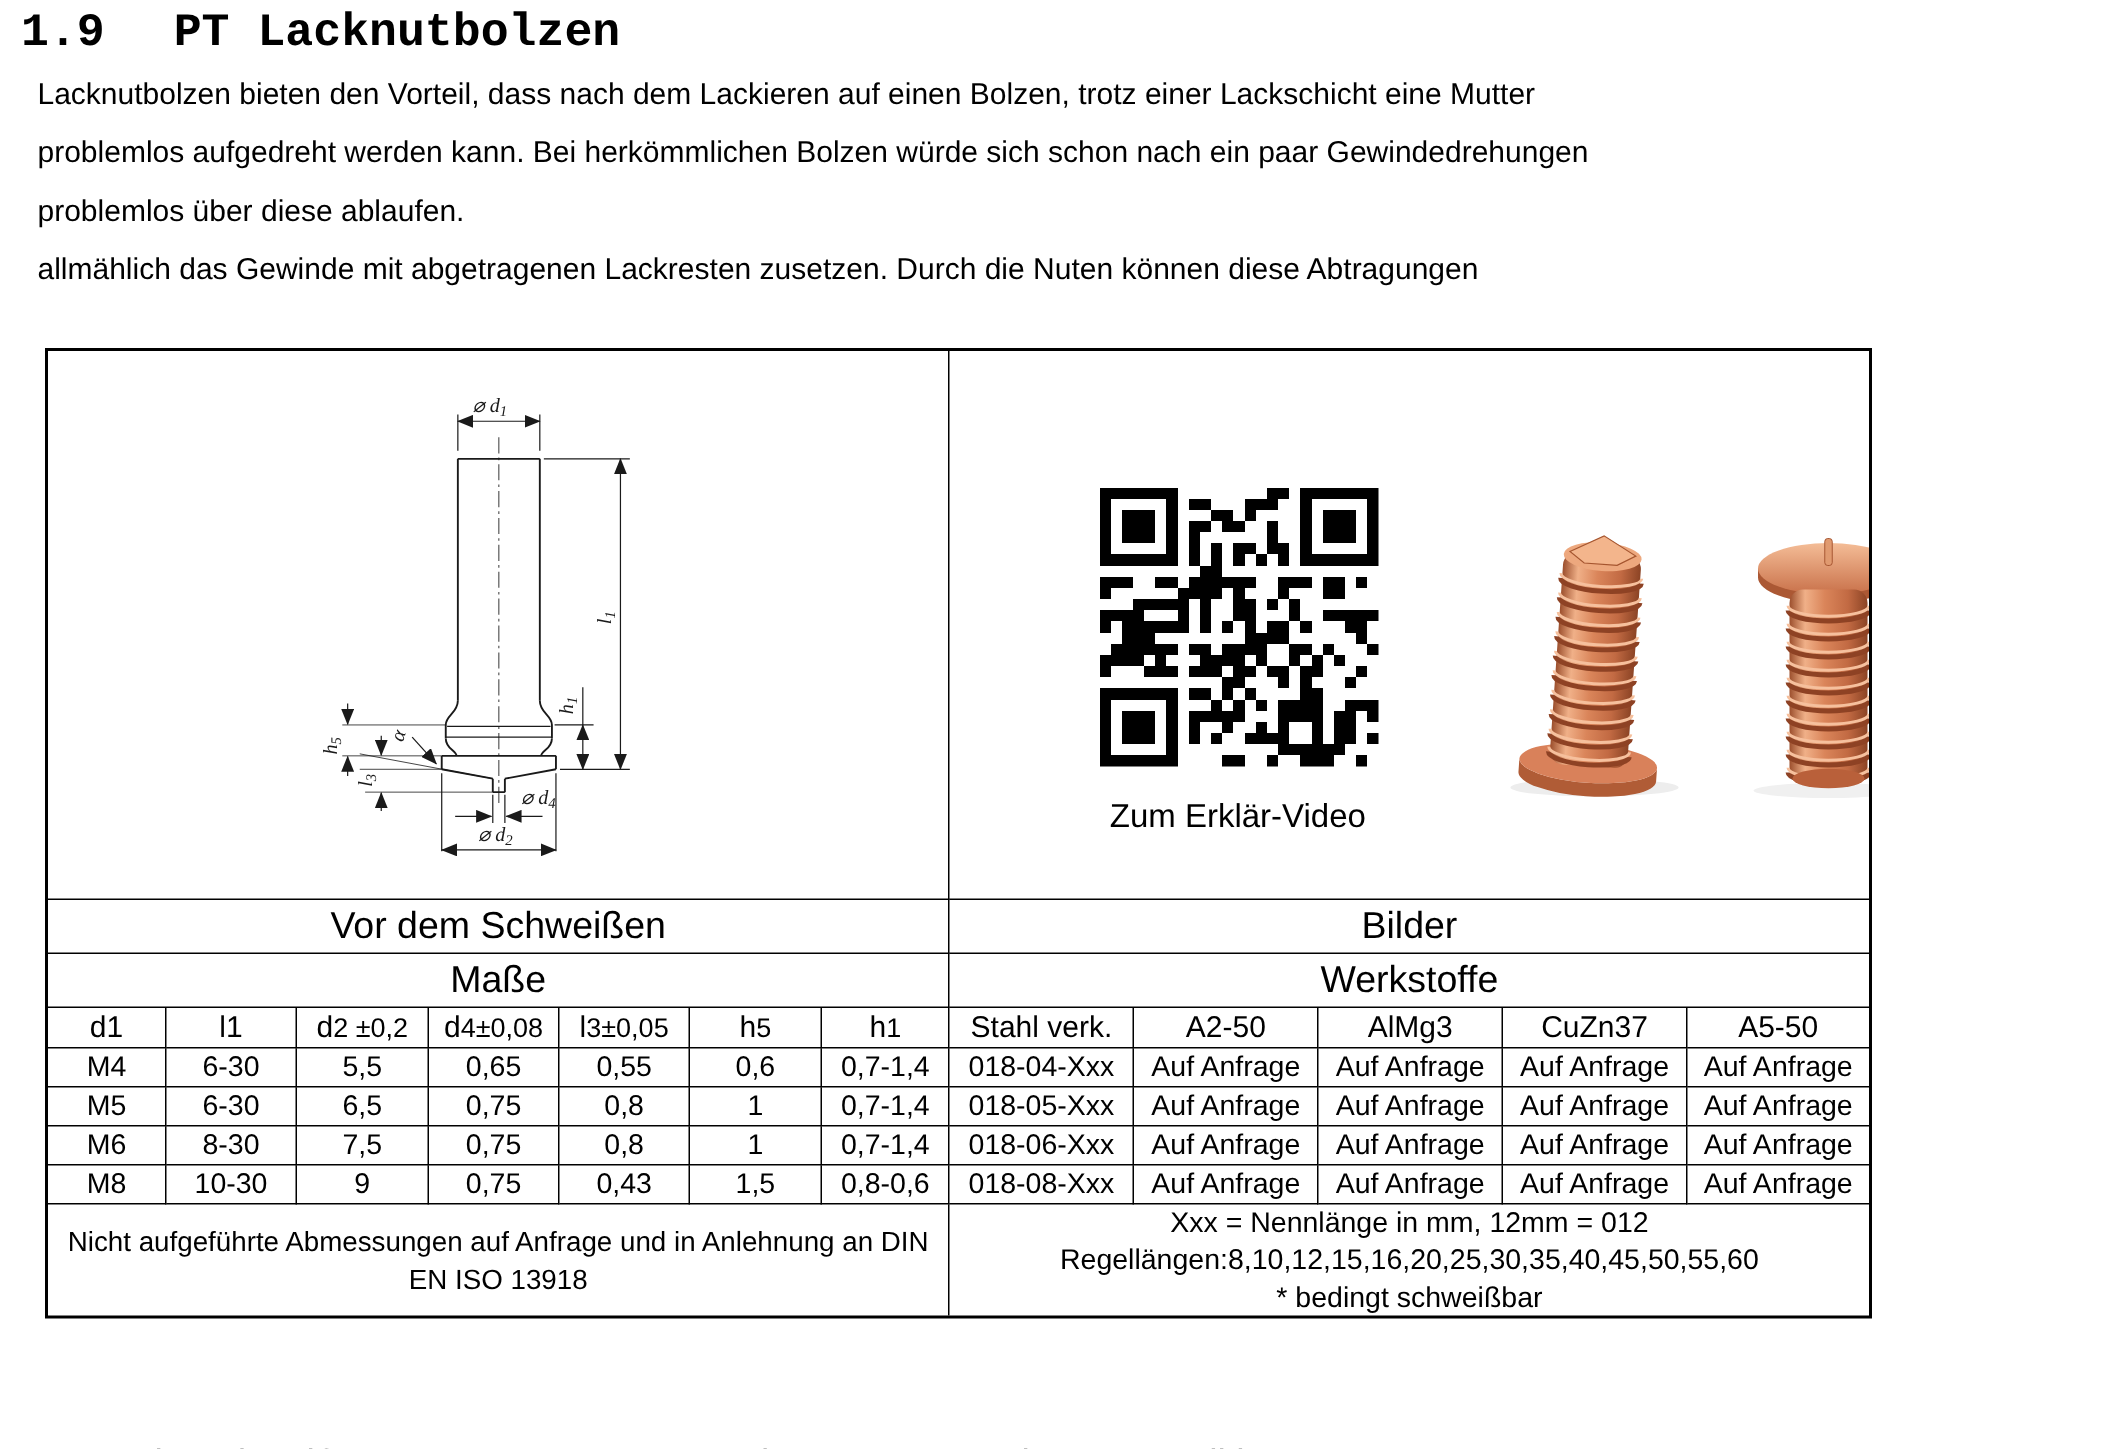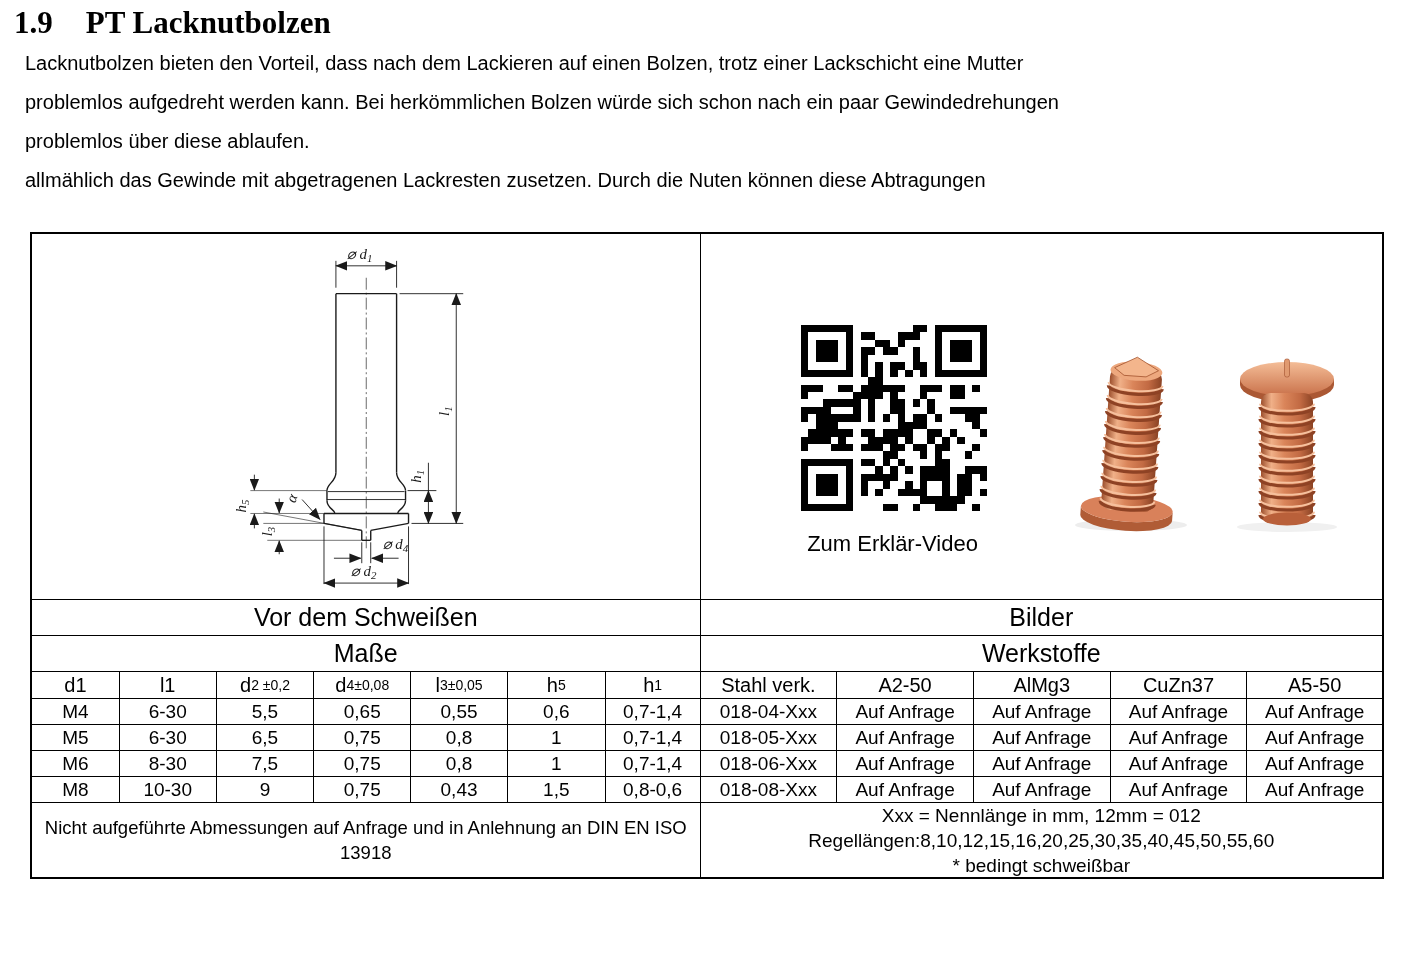--- a/index.html
+++ b/index.html
@@ -1,34 +1,34 @@
 <!DOCTYPE html>
 <html><head>
 <meta charset="utf-8">
 <style>
   html,body{margin:0;padding:0}
   body{width:1402px;height:966px;background:#fff;color:#000;
        font-family:"Liberation Sans","DejaVu Sans",sans-serif;position:relative;overflow:hidden}
 
-  .heading{position:absolute;left:14px;top:5px;font-family:Liberation Serif, serif;
-           font-weight:bold;font-size:31px;display:flex;gap:33px}
+  .heading{position:absolute;left:14px;top:5px;font-family:Liberation Mono, monospace;
+           font-weight:bold;font-size:31px;display:flex;gap:46px}
   .intro{position:absolute;left:25px;top:44px;font-size:20px;line-height:39px}
 
-  .bigtable{position:absolute;left:30px;top:232px;width:1354px;border:2px solid #000;
+  .bigtable{position:absolute;left:30px;top:232px;width:1218px;border:2px solid #000;
             box-sizing:border-box;background:#fff}
   .row{display:flex}
   .cell{box-sizing:border-box;border-right:1.5px solid #000;border-bottom:1.5px solid #000;
         display:flex;align-items:center;justify-content:center;text-align:center;overflow:hidden}
   .cell.last{border-right:0}
   .row.final .cell{border-bottom:0}
   .imgrow .cell{height:366px;position:relative;justify-content:flex-start;align-items:flex-start}
   .wl{width:670px}.wr{width:683px}
   .h36 .cell{height:36px;font-size:25px}
   .hdr .cell{height:27px;font-size:20px}
-  .hdr sub{font-size:14px}
+  .hdr sub{font-size:18px}
   .dr .cell{height:26px;font-size:19px}
   .noterow .cell{height:74px;flex-direction:column;justify-content:center;font-size:19px;line-height:25px}
   .noteinner{max-width:655px;font-size:18.5px;line-height:25px}
   .c0{width:88px}.c1{width:97px}.c2{width:98px}.c3{width:97px}.c4{width:97px}.c5{width:98px}.c6{width:95px}
   .c7{width:137px}.c8{width:137px}.c9{width:137px}.c10{width:137px}.c11{width:135px}
 
   .qr{position:absolute;left:100px;top:91px}
   .qrlabel{position:absolute;left:2px;top:297px;width:380px;text-align:center;font-size:22px;cursor:pointer}
   .studs{position:absolute;left:358px;top:85px}
 

